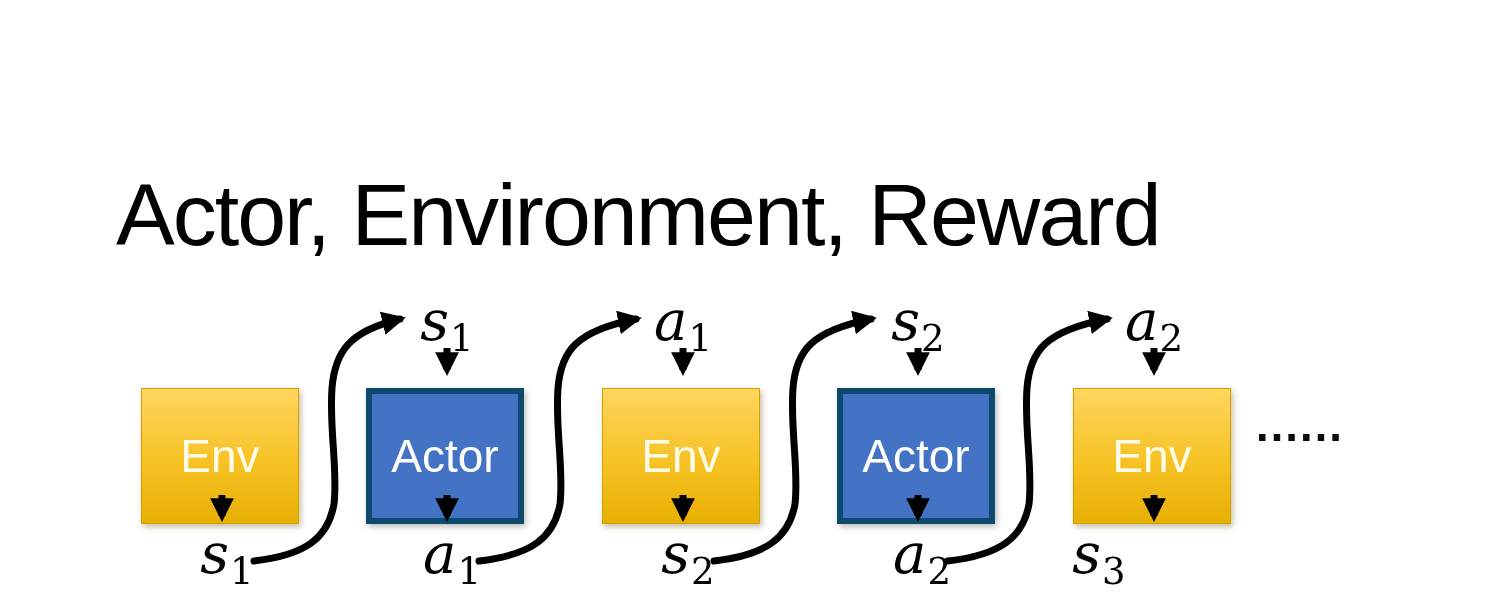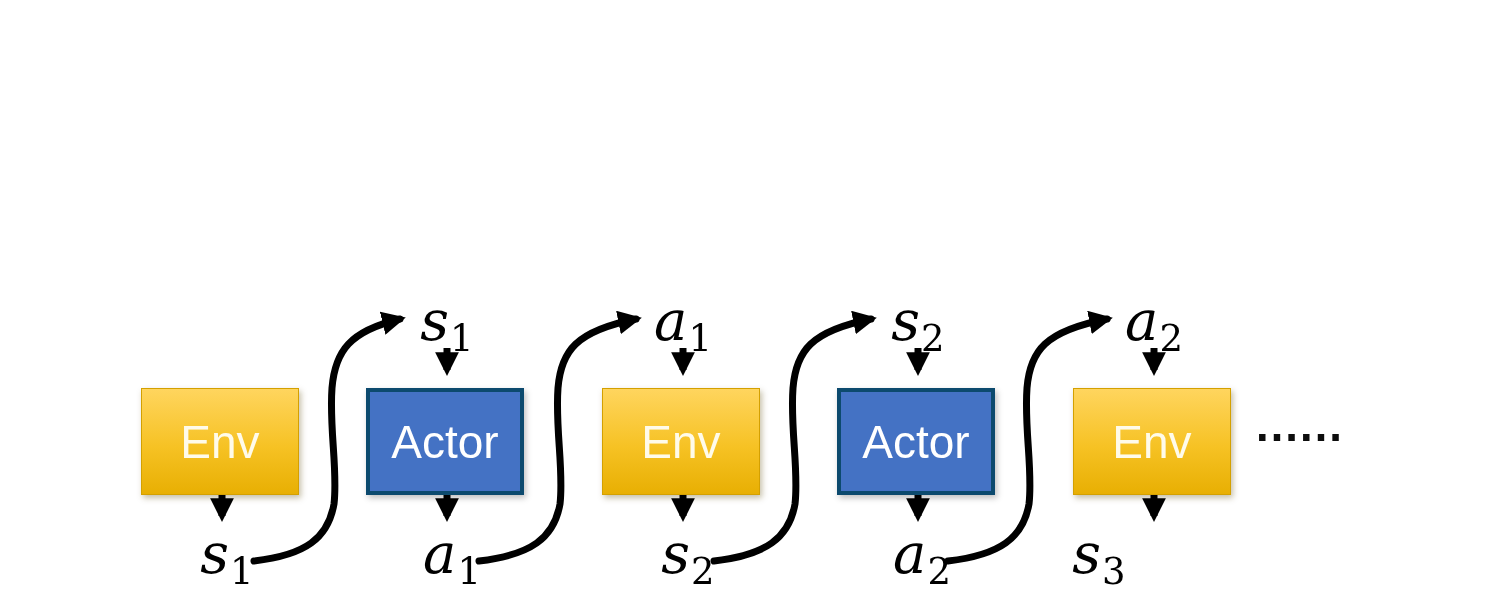--- a/index.html
+++ b/index.html
@@ -16,35 +16,35 @@
     font-size:88px;
     font-weight:200;
     letter-spacing:-2px;
     line-height:1.0;
     color:#000000;
     white-space:nowrap;
   }
   .box{
     position:absolute;
     top:388px;
-    width:158px;height:107px;
+    width:158px;height:136px;
     display:flex;align-items:center;justify-content:center;
     font-size:46px;
     line-height:1;
     box-sizing:border-box;
   }
   .box.env{
     background:linear-gradient(180deg,#FFD55E 0%,#F6C224 55%,#E8AF03 100%);
     border:1px solid #D4A000;
     color:#FFFBEA;
     box-shadow:2px 3px 6px rgba(90,70,0,0.35);
   }
   .box.actor{
     background:#4472C4;
-    border:4px solid #0c4a6e;
+    border:6px solid #0c4a6e;
     color:#FFFFFF;
     box-shadow:2px 3px 6px rgba(0,0,0,0.25);
   }
   .mlabel{
     position:absolute;
     transform:translateX(-50%);
     font-family:"DejaVu Serif","Liberation Serif",serif;
     font-style:italic;
     font-size:56px;
     line-height:1;
@@ -76,20 +76,21 @@
     line-height:1;
     color:#0d0d0d;
     z-index:3;
   }
 </style>
 </head>
 <body>
 
 <div class="slide">
 
+  <h1 class="title">Actor, Environment, Reward</h1>
 
   <div class="box env" style="left:141px">
       <span>Env</span>
     </div>
   <div class="box actor" style="left:366px">
       <span>Actor</span>
     </div>
   <div class="box env" style="left:602px">
       <span>Env</span>
     </div>

